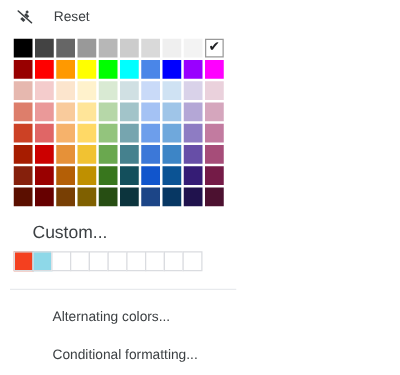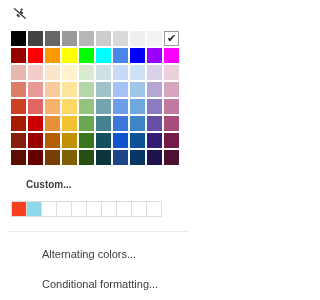--- a/index.html
+++ b/index.html
@@ -76,27 +76,26 @@
     display: flex;
     align-items: center;
     justify-content: center;
     color: #202124;
     font-size: 11px;
     line-height: 1;
   }
 
   
   .custom-label {
-    font-size: 10px;
+    font-size: 14px;
     color: #3c4043;
     margin: 13px 0 0 26px;
     line-height: 14px;
     cursor: pointer;
     white-space: nowrap;
-    font-weight: bold;
   }
   .custom-row {
     display: flex;
     margin: 9px 0 0 11px;
   }
   .custom-cell {
     width: 16px;
     height: 16px;
     box-sizing: border-box;
     border: 1px solid #dadce0;
@@ -135,20 +134,21 @@
 
   <div class="reset-row">
     <span class="reset-icon">
       <svg width="16" height="16" viewBox="0 0 16 16">
         <path d="M4.2 9.1 L8.9 4.4 L11.4 6.9 L6.7 11.6 Z" fill="#3c4043"></path>
         <path d="M8.3 3.6 L9.7 2.2 L11.1 3.6 L9.7 5.0 Z" fill="#3c4043"></path>
         <path d="M2.2 3.0 L13.0 12.6" stroke="#ffffff" stroke-width="2.4" fill="none"></path>
         <path d="M2.6 2.8 L13.2 12.2" stroke="#3c4043" stroke-width="1.3" fill="none" stroke-linecap="round"></path>
       </svg>
     </span>
+    <span class="reset-label">Reset</span>
   </div>
 
   <div class="palette">
       <div class="palette-row">
         <div class="swatch" title="#000000" style="background: rgb(0, 0, 0);"></div>
         <div class="swatch" title="#434343" style="background: rgb(67, 67, 67);"></div>
         <div class="swatch" title="#666666" style="background: rgb(102, 102, 102);"></div>
         <div class="swatch" title="#999999" style="background: rgb(153, 153, 153);"></div>
         <div class="swatch" title="#b7b7b7" style="background: rgb(183, 183, 183);"></div>
         <div class="swatch" title="#cccccc" style="background: rgb(204, 204, 204);"></div>

